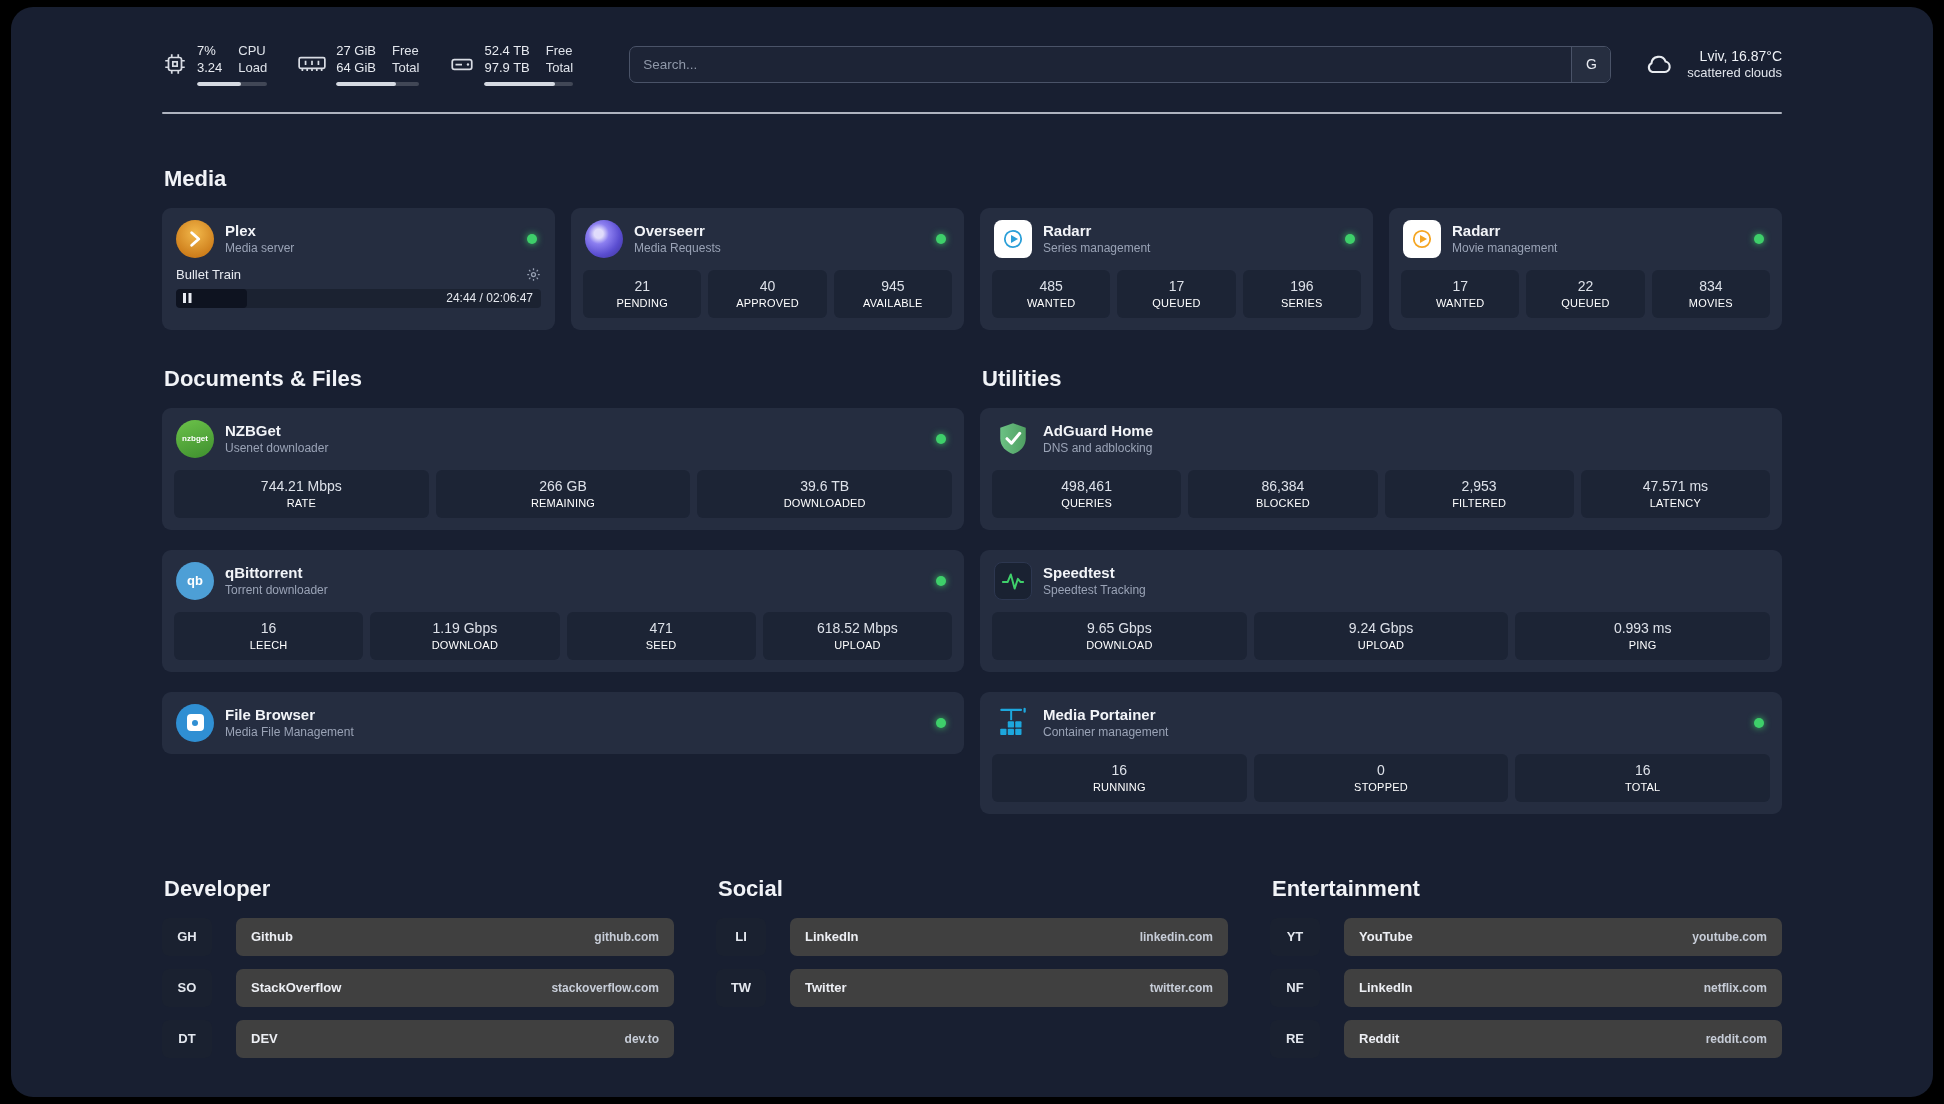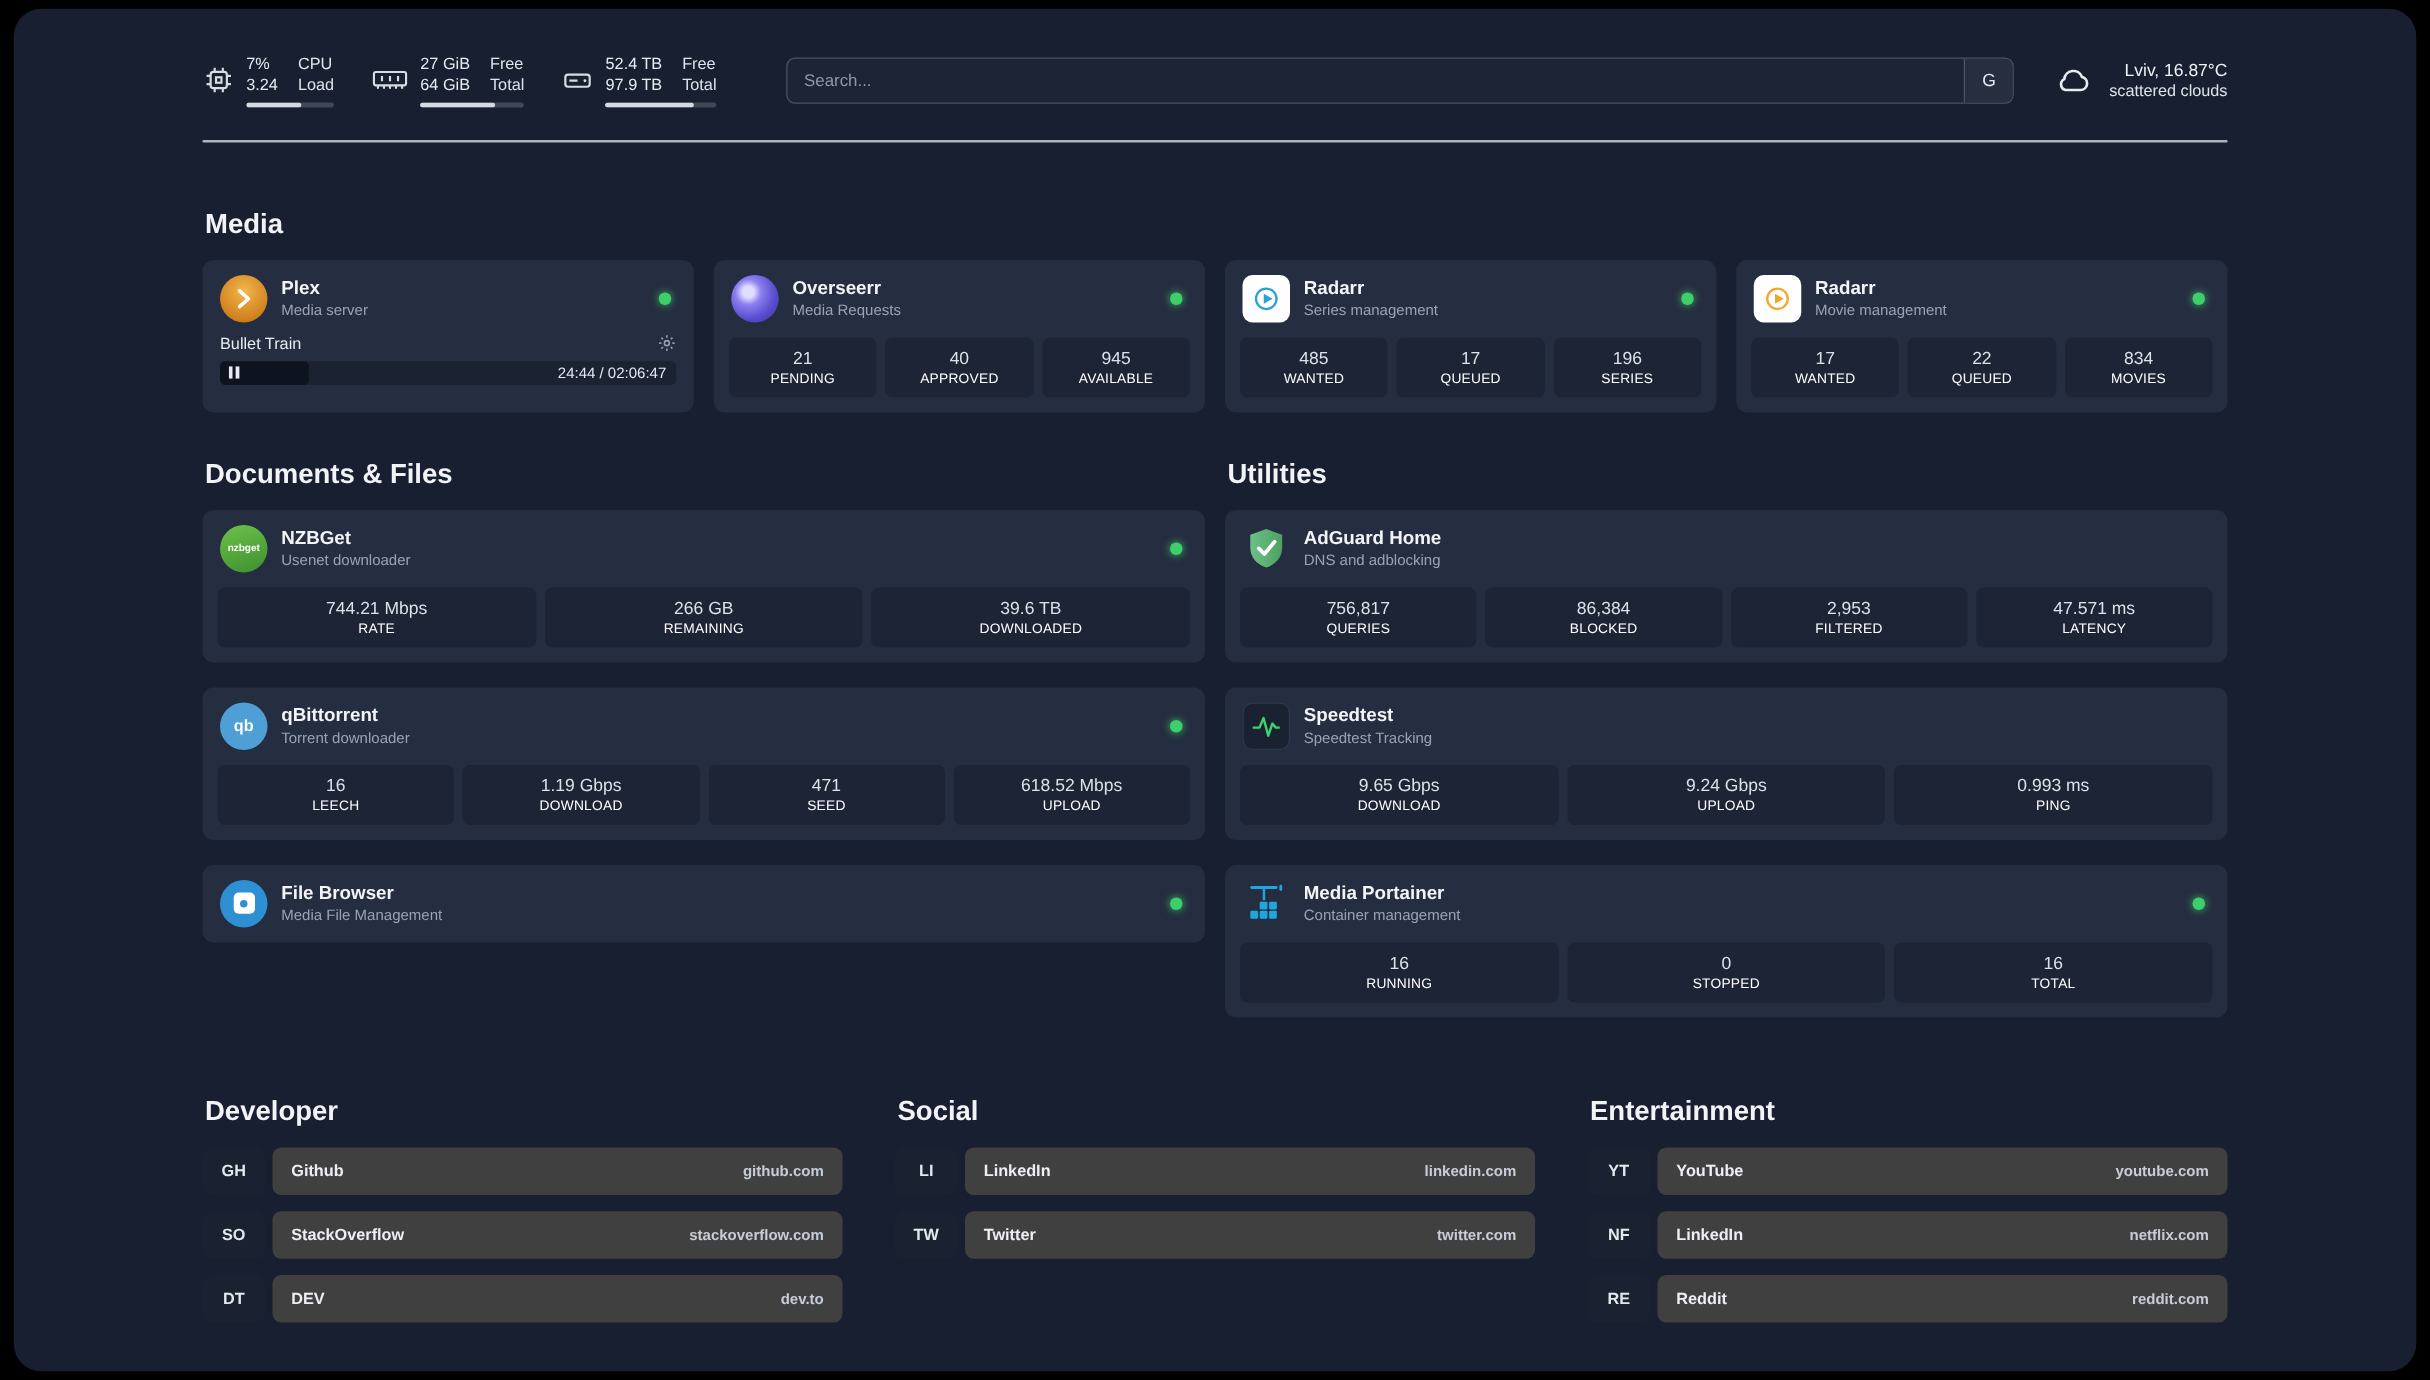--- a/index.html
+++ b/index.html
@@ -96,21 +96,21 @@
     color:#fff; font-size:8px; font-weight:700; }
   .icon-qbit { border-radius:50%; background:#4d9fd6; color:#fff; font-size:13px; font-weight:700; }
   .icon-fb { border-radius:50%; background:#2f8fd3; }
   .icon-fb .fb-inner { width:17px; height:17px; background:#fff; border-radius:4px;
     display:flex; align-items:center; justify-content:center; }
   .icon-fb .fb-dot { width:6px; height:6px; border-radius:50%; background:#2f8fd3; }
   .icon-speedtest { background:#1a2232; border:1px solid #2d3750; border-radius:8px; }
 
   
   .bookmarks { display:grid; grid-template-columns:1fr 1fr 1fr; gap:42px; margin-top:62px; }
-  .bm-row { display:flex; gap:6px; margin-bottom:13px; height:38px; cursor:pointer; }
+  .bm-row { display:flex; gap:24px; margin-bottom:13px; height:38px; cursor:pointer; }
   .bm-abbr { width:50px; flex:none; background:#1a2130; border-radius:7px;
              display:flex; align-items:center; justify-content:center;
              font-size:13px; font-weight:700; color:#e3e7ee; }
   .bm-bar { flex:1; background:#404040; border-radius:7px;
             display:flex; align-items:center; justify-content:space-between; padding:0 15px;font-weight:bold; }
   .bm-name { font-size:13px; color:#edeff4; }
   .bm-url { font-size:12px; color:#c7cdd8; }
 </style>
 </head>
 <body>
@@ -436,21 +436,21 @@
               <polyline points="8,11.8 11,14.8 16.5,8.2" stroke="#fff" stroke-width="2" fill="none" stroke-linecap="round" stroke-linejoin="round"></polyline>
             </svg>
           </div>
           <div class="app-meta">
             <span class="app-name">AdGuard Home</span>
             <span class="app-sub">DNS and adblocking</span>
           </div>
         </div>
         <div class="stats">
           <div class="stat">
-            <div class="stat-value">756,817</div>
+            <div class="stat-value">498,461</div>
             <div class="stat-label">QUERIES</div>
           </div>
           <div class="stat">
             <div class="stat-value">86,384</div>
             <div class="stat-label">BLOCKED</div>
           </div>
           <div class="stat">
             <div class="stat-value">2,953</div>
             <div class="stat-label">FILTERED</div>
           </div>

